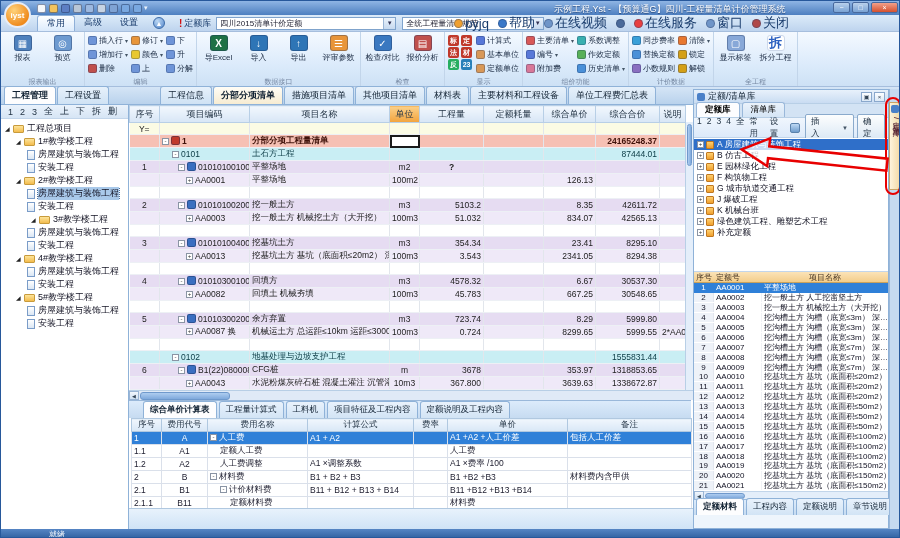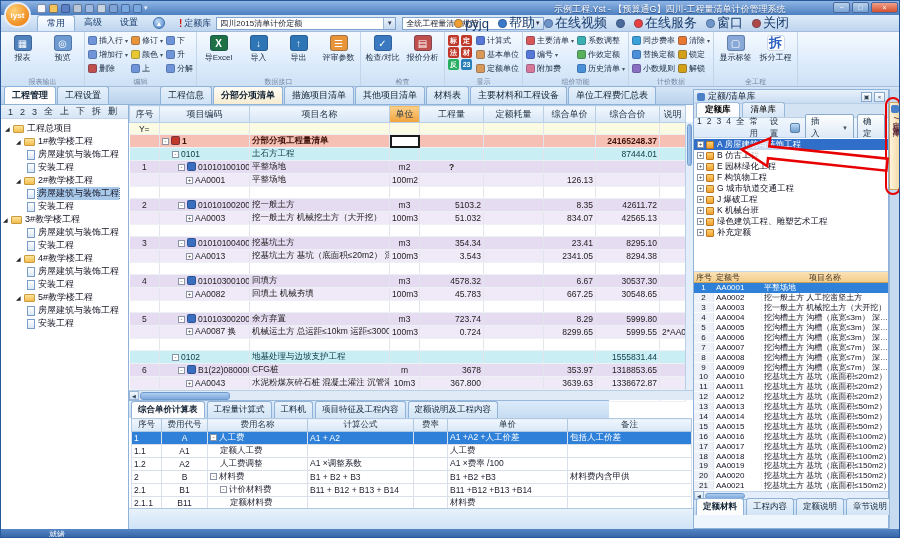--- a/index.html
+++ b/index.html
@@ -76,21 +76,21 @@
 .ctr{text-align:center;}
 .qmark{color:#c00000;font-weight:bold;text-align:center;}
 .exp{display:inline-block;width:7px;height:7px;border:1px solid #8a94a4;background:#fff;font-size:6px;line-height:5px;text-align:center;margin-right:2px;vertical-align:1px;color:#333;font-weight:normal;}
 .codeicon{display:inline-block;width:9px;height:9px;border-radius:2px;margin-right:2px;vertical-align:-1px;border:1px solid rgba(20,40,80,.4);}
 .selcell{outline:2px solid #1a1a1a;outline-offset:-2px;background:#fff !important;}
 .vscroll{position:absolute;right:0;top:17px;width:8px;height:278px;background:#e4eefa;border-left:1px solid #b8cfe6;}
 .vthumb{margin:2px 1px 0;height:42px;background:linear-gradient(90deg,#aecdf0,#7fa9dc);border-radius:3px;border:1px solid #6f99cc;}
 .hscroll{position:absolute;left:0;top:285px;width:564px;height:10px;background:#e0eaf7;border-top:1px solid #b8cfe6;display:flex;align-items:center;}
 .harrow{width:10px;height:9px;background:linear-gradient(#f2f7fd,#cfe0f2);border:1px solid #9ab5d5;font-size:5px;color:#345;display:flex;align-items:center;justify-content:center;}
 .hthumb{width:90px;height:8px;background:linear-gradient(#aecdf0,#7fa9dc);border:1px solid #6f99cc;border-radius:3px;margin-left:1px;}
-.btabs{position:absolute;left:0;top:295px;width:480px;height:18px;background:linear-gradient(#dcebfb,#c6dbf1);display:flex;align-items:flex-end;border-top:1px solid #9ab8da;padding-left:2px;}
+.btabs{position:absolute;left:0;top:295px;width:562px;height:18px;background:linear-gradient(#dcebfb,#c6dbf1);display:flex;align-items:flex-end;border-top:1px solid #9ab8da;padding-left:14px;}
 .btab{font-size:8.5px;padding:2px 6px;border:1px solid #8fb2d8;border-bottom:none;border-radius:3px 3px 0 0;margin-right:2px;background:linear-gradient(#e9f2fc,#d2e4f5);color:#123;white-space:nowrap;}
 .btab.sel{background:#fdfdfe;font-weight:bold;}
 .btable{position:absolute;left:2px;top:313px;width:560px;}
 .btable th{height:13px;font-size:8.5px;background:linear-gradient(#f0f6fd,#d8e7f6);border:1px solid #b0c8e0;font-weight:normal;color:#234;}
 .btable td{height:11px;font-size:8.5px;border:1px solid #dae0ea;padding:0 2px;white-space:nowrap;overflow:hidden;color:#223;}
 .brow-sel td{background:#2f80d8;color:#fff;}
 .strip{position:absolute;left:0;top:403px;width:564px;height:21px;background:linear-gradient(#e8f2fc,#cfe3f6);border-top:1px solid #b0c8e0;}
 
 .rightpanel{position:absolute;left:692px;top:88px;width:196px;height:440px;background:#eef5fc;border:1px solid #8fb2d8;display:flex;flex-direction:column;}
 .rp-title{height:14px;background:linear-gradient(#e8f1fb,#c9dcf2);display:flex;align-items:center;font-size:9px;color:#123;padding:0 3px;border-bottom:1px solid #b8cfe6;gap:3px;flex:none;}
@@ -470,21 +470,21 @@
         <span class="tlabel">2#教学楼工程</span>
       </div>
       <div class="titem sel" style="padding-left: 26px;">
         <span class="docic"></span>
         <span class="tlabel">房屋建筑与装饰工程</span>
       </div>
       <div class="titem" style="padding-left: 26px;">
         <span class="docic"></span>
         <span class="tlabel">安装工程</span>
       </div>
-      <div class="titem" style="padding-left: 2px;">
+      <div class="titem" style="padding-left: 30px;">
         <span class="texp">◢</span>
         <span class="folder"></span>
         <span class="tlabel">3#教学楼工程</span>
       </div>
       <div class="titem" style="padding-left: 26px;">
         <span class="docic"></span>
         <span class="tlabel">房屋建筑与装饰工程</span>
       </div>
       <div class="titem" style="padding-left: 26px;">
         <span class="docic"></span>

